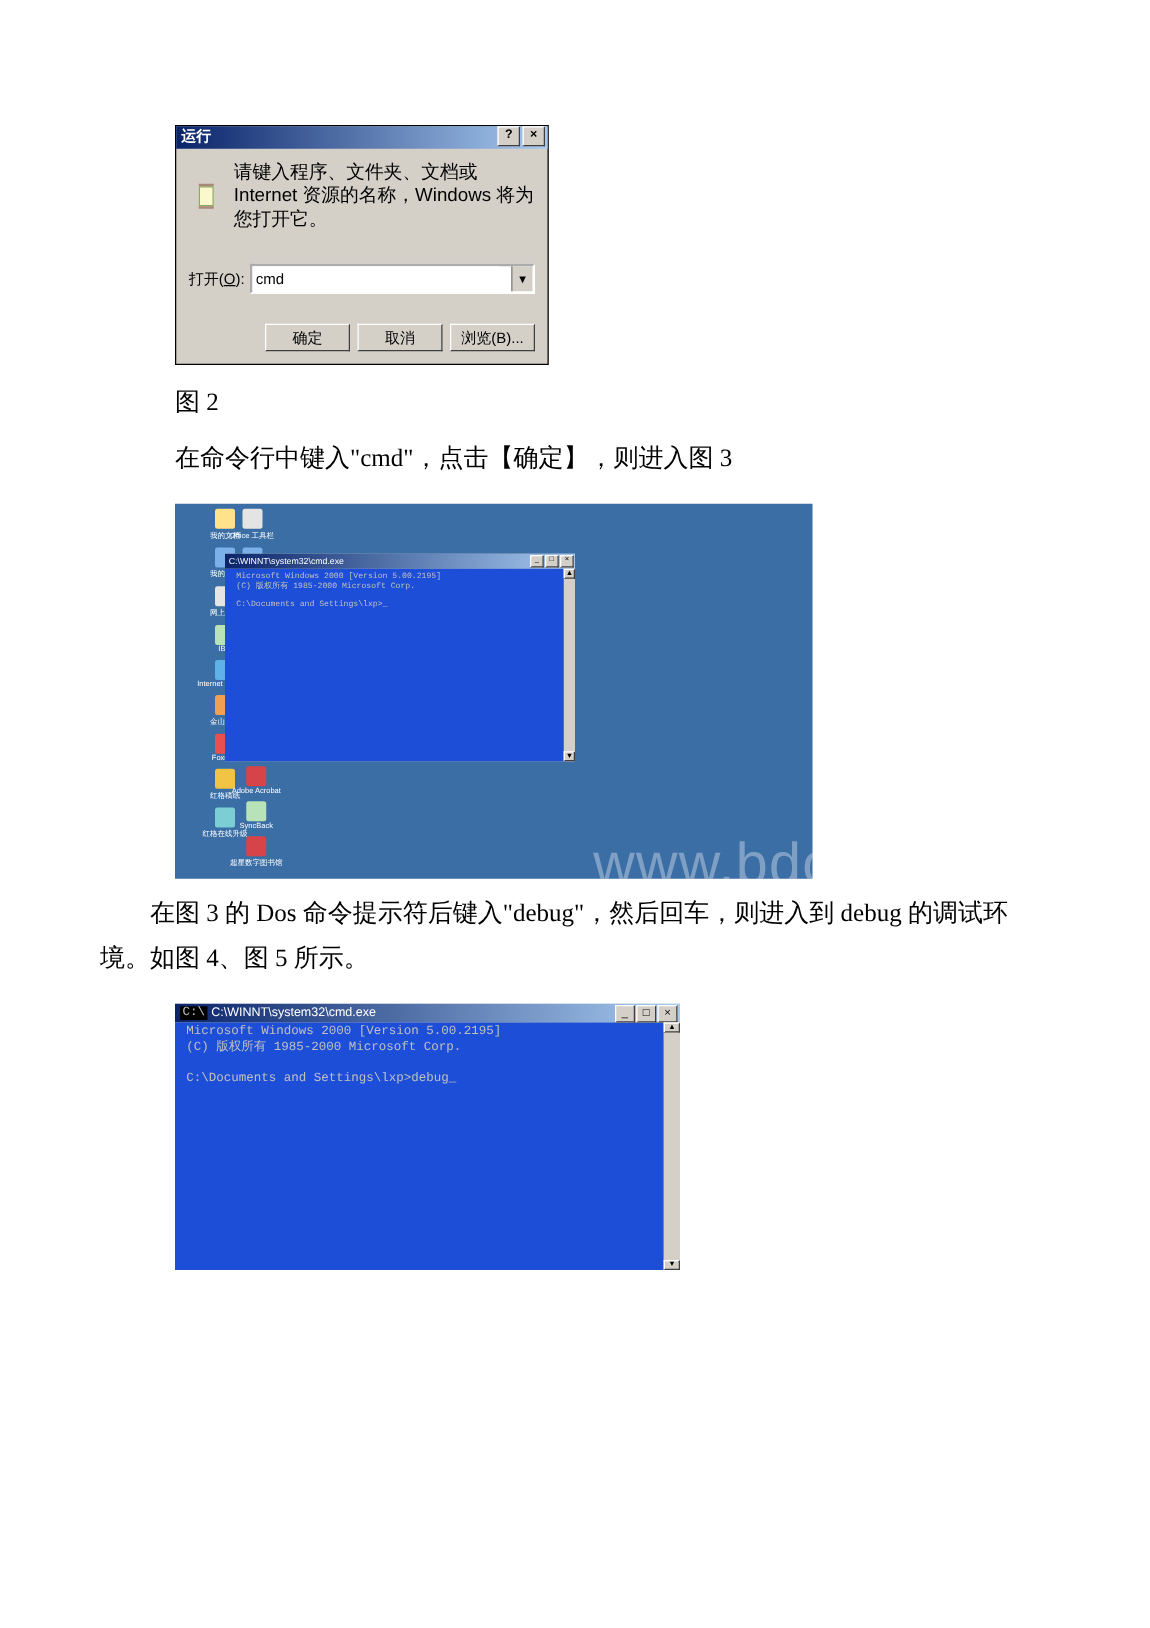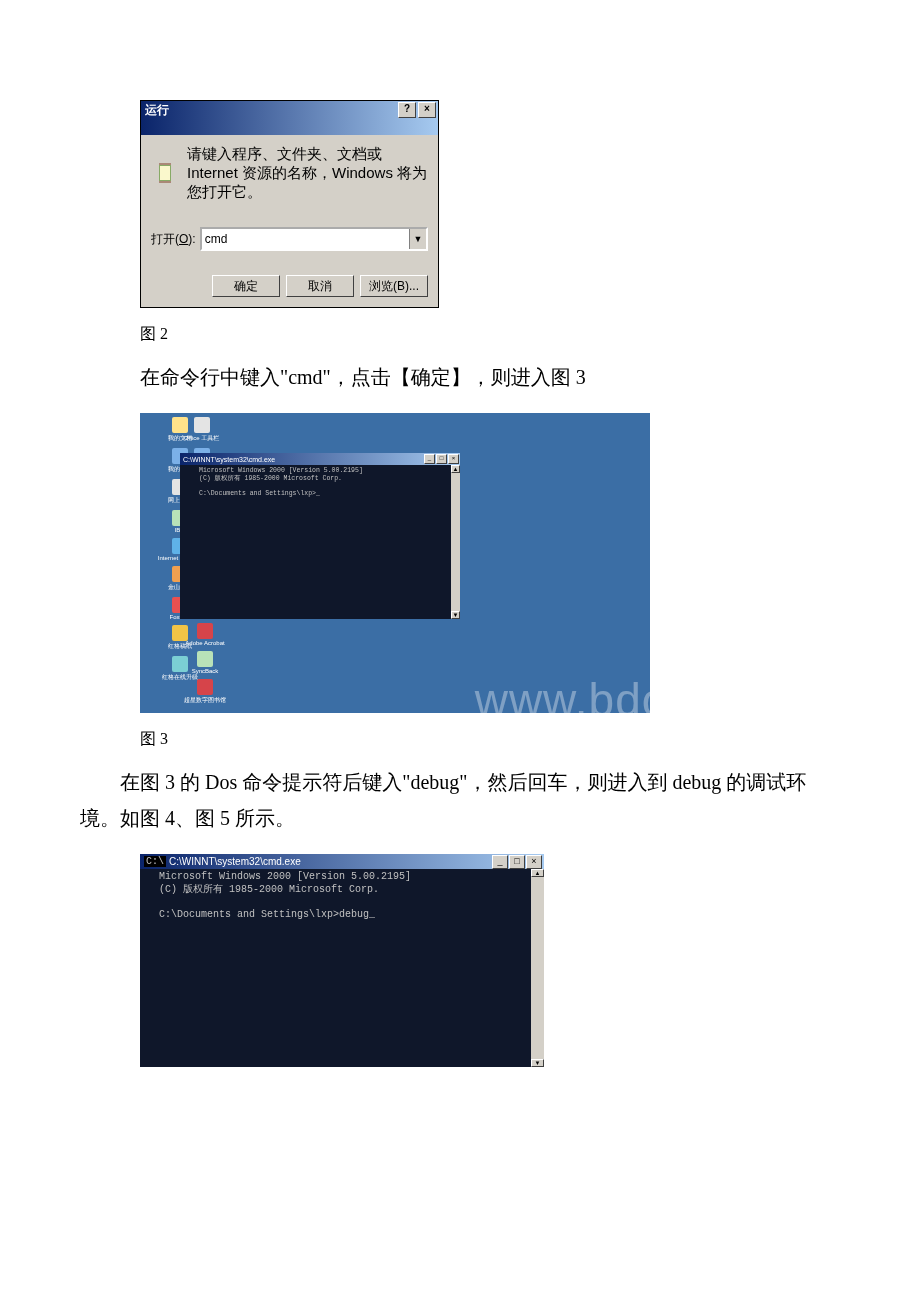--- a/index.html
+++ b/index.html
@@ -8,21 +8,21 @@
     background: #fff;
     font-family: "Songti SC", "SimSun", "Times New Roman", serif;
     color: #000;
     width: 920px;
   }
   .page {
     padding: 100px 0 120px 0;
   }
   
   .caption {
-    font-size: 16px;
+    font-size: 20px;
     margin: 16px 0 14px 140px;
     font-family: Liberation Serif, serif;
   }
   .bodytext {
     font-size: 20px;
     line-height: 1.8;
     margin: 10px 80px 18px 80px;
     text-indent: 40px;
   }
   .bodytext-noindent {
@@ -37,22 +37,22 @@
     border: 1px solid #000;
     background: #D4D0C8;
     font-family: Tahoma, Arial, sans-serif;
     font-size: 12px;
   }
   .run-title {
     height: 18px;
     background: linear-gradient(to right, #0A246A, #A6CAF0);
     color: #fff;
     display: flex;
-    align-items: center;
-    padding: 0 2px 16px 4px;
+    align-items: flex-start;
+    padding: 0 2px 0 4px;
     font-weight: bold;
   }
   .run-title span.t { flex: 1; }
   .run-title .tb {
     width: 16px;
     height: 14px;
     background: #D4D0C8;
     border: 1px solid;
     border-color: #fff #404040 #404040 #fff;
     margin-left: 2px;
@@ -214,25 +214,25 @@
     padding: 0 1px 0 3px;
     color: #fff;
   }
   .cmd-title span.t{flex:1}
   .cmd-title .tb{
     width: 9px;height:8px;background:#D4D0C8;border:1px solid;
     border-color:#fff #404040 #404040 #fff;margin-left:1px;
     font-size:6px;text-align:center;line-height:7px;color:#000;
   }
   .cmd-body{
-    background:#0f172a;
+    background:#1d4ed8;
     color:#c0c0c0;
     font-family:"Courier New",monospace;
     font-size:6.5px;
-    padding:2px 19px;
+    padding:2px 9px;
     height:150px;
     white-space:pre;
     overflow:hidden;
   }
   .cmd-scroll{
     position:absolute;
     right:0;top:12px;bottom:0;
     width:9px;background:#D4D0C8;
   }
   
@@ -387,21 +387,20 @@
       <div class="cmd-body">Microsoft Windows 2000 [Version 5.00.2195]
 (C) 版权所有 1985-2000 Microsoft Corp.
 
 C:\Documents and Settings\lxp&gt;_</div>
       <div class="cmd-scroll"></div>
     </div>
 
     <div class="watermark">www.bdocx.com</div>
   </div>
 
-  <div class="caption">图 3</div>
 
   <div class="bodytext">在图 3 的 Dos 命令提示符后键入"debug"，然后回车，则进入到 debug 的调试环境。如图 4、图 5 所示。</div>
 
   <div class="cmd-large">
     <div class="cmd-title">
       <span style="background:#000;color:#c0c0c0;padding:0 2px;margin-right:3px;font-family:'Courier New'">C:\</span>
       <span class="t">C:\WINNT\system32\cmd.exe</span>
       <span class="tb">_</span>
       <span class="tb">□</span>
       <span class="tb">×</span>

